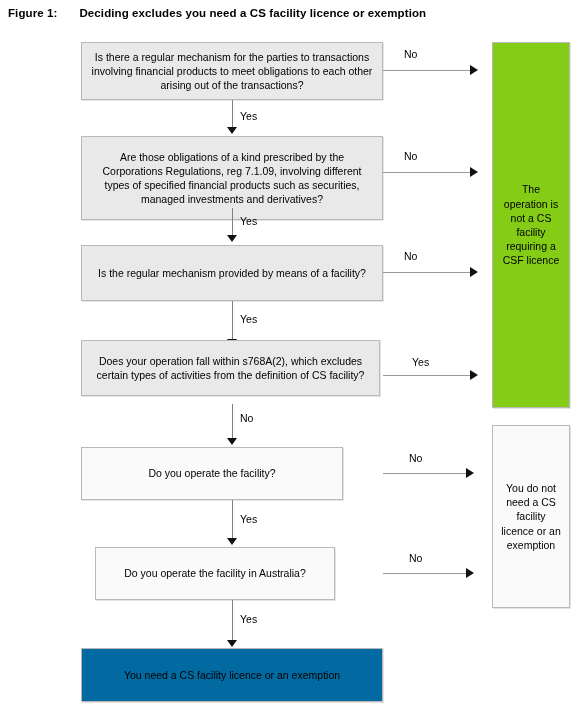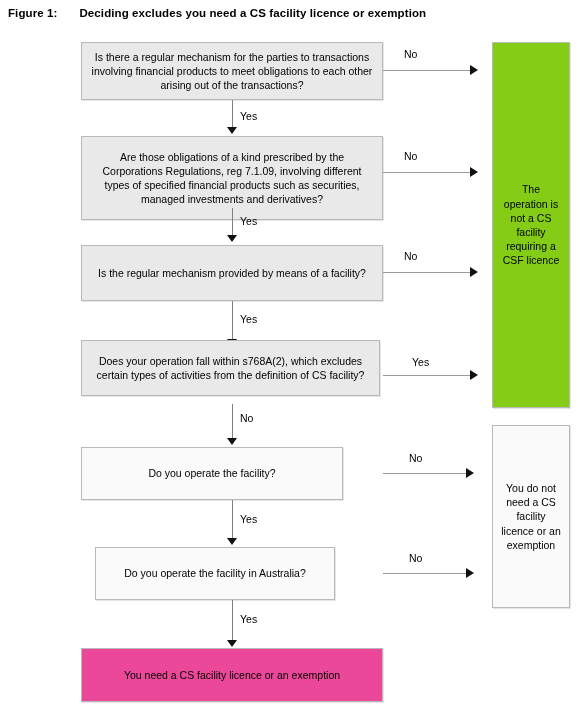--- a/index.html
+++ b/index.html
@@ -46,21 +46,21 @@
     line-height: 14.2px;
     padding: 4px 8px;
     border: 1px solid #b9b9b9;
     box-shadow: 1px 1px 0 rgba(0,0,0,0.10);
   }
   .node .node-text { display: block; width: 100%; }
 
   .fill-gray    { background: #e9e9e9; }
   .fill-white   { background: #fafafa; }
   .fill-outcome { background: #84cc16; }
-  .fill-result  { background: #ec4899; }
+  .fill-result  { background: #0369a1; }
 
   
   .v-line {
     position: absolute;
     width: 1px;
     background: #808080;
   }
   .h-line {
     position: absolute;
     height: 1px;

